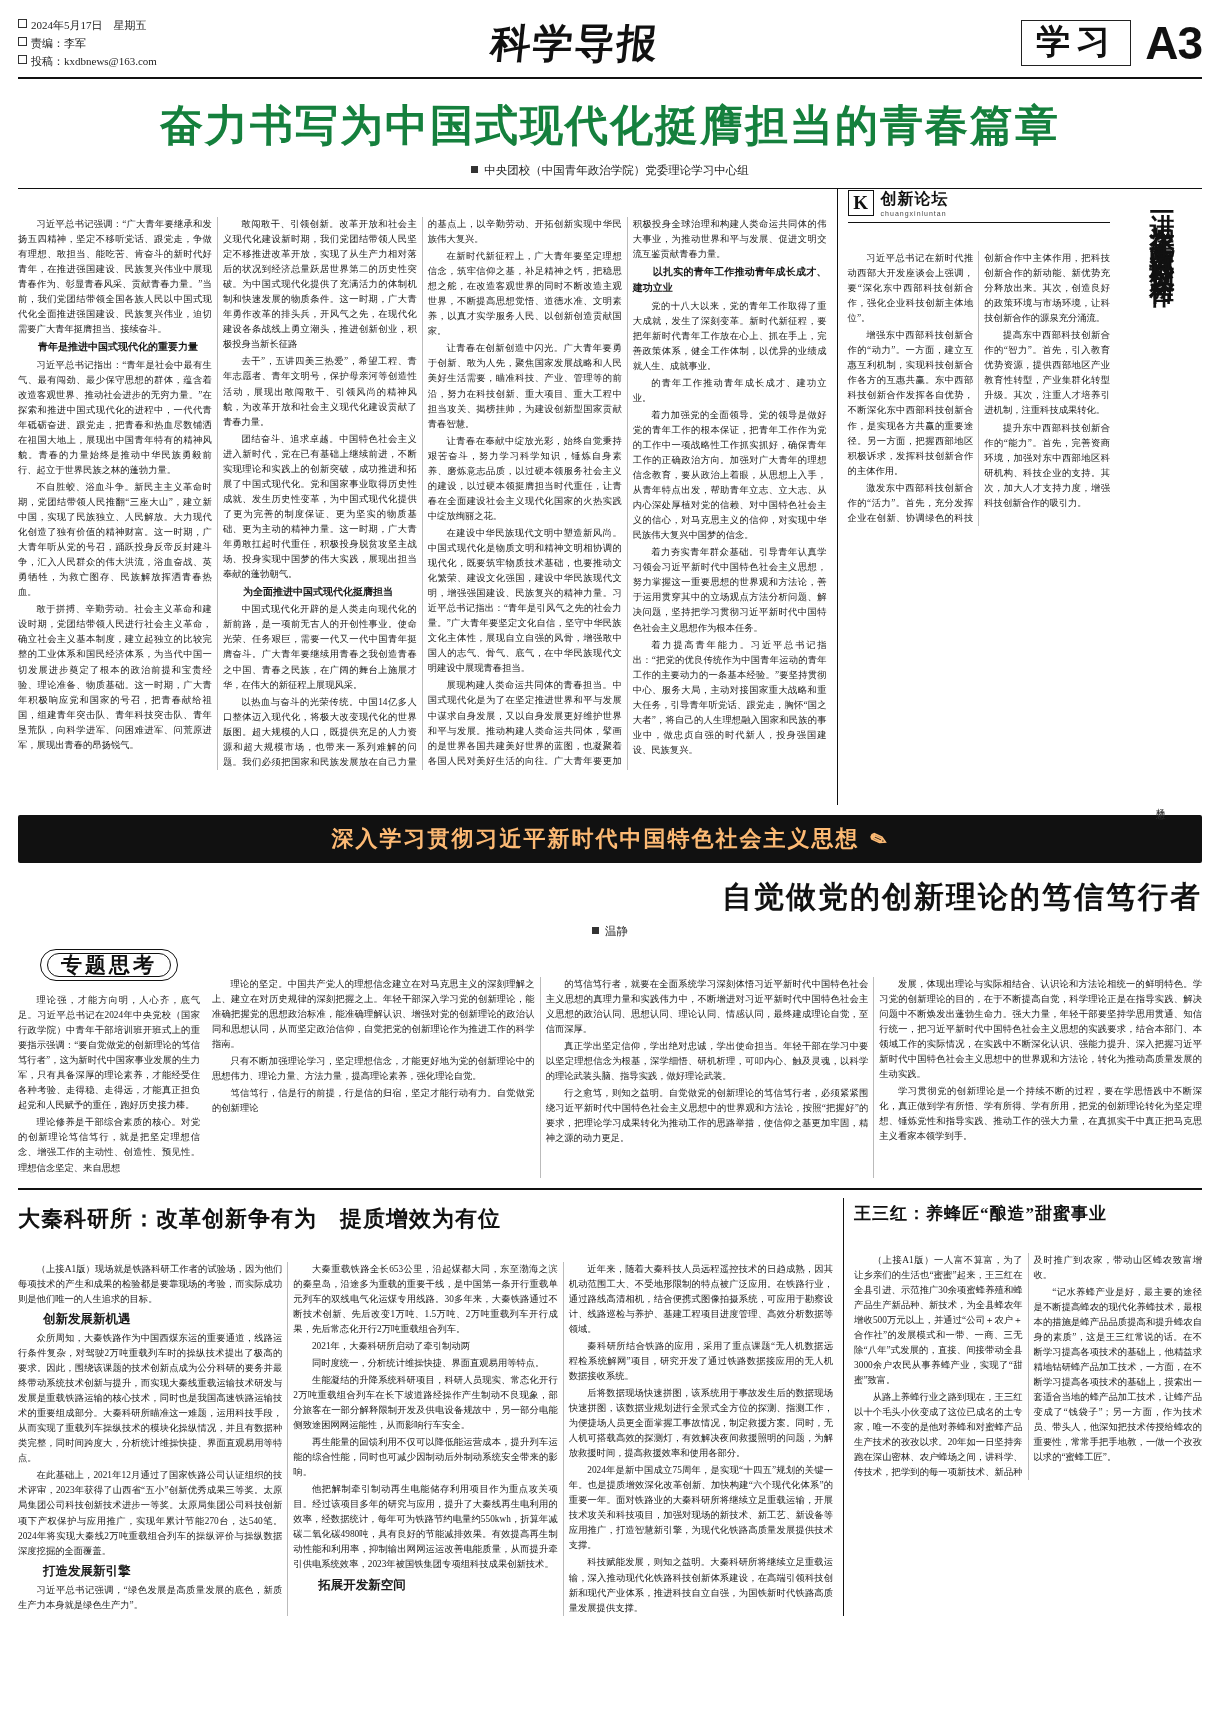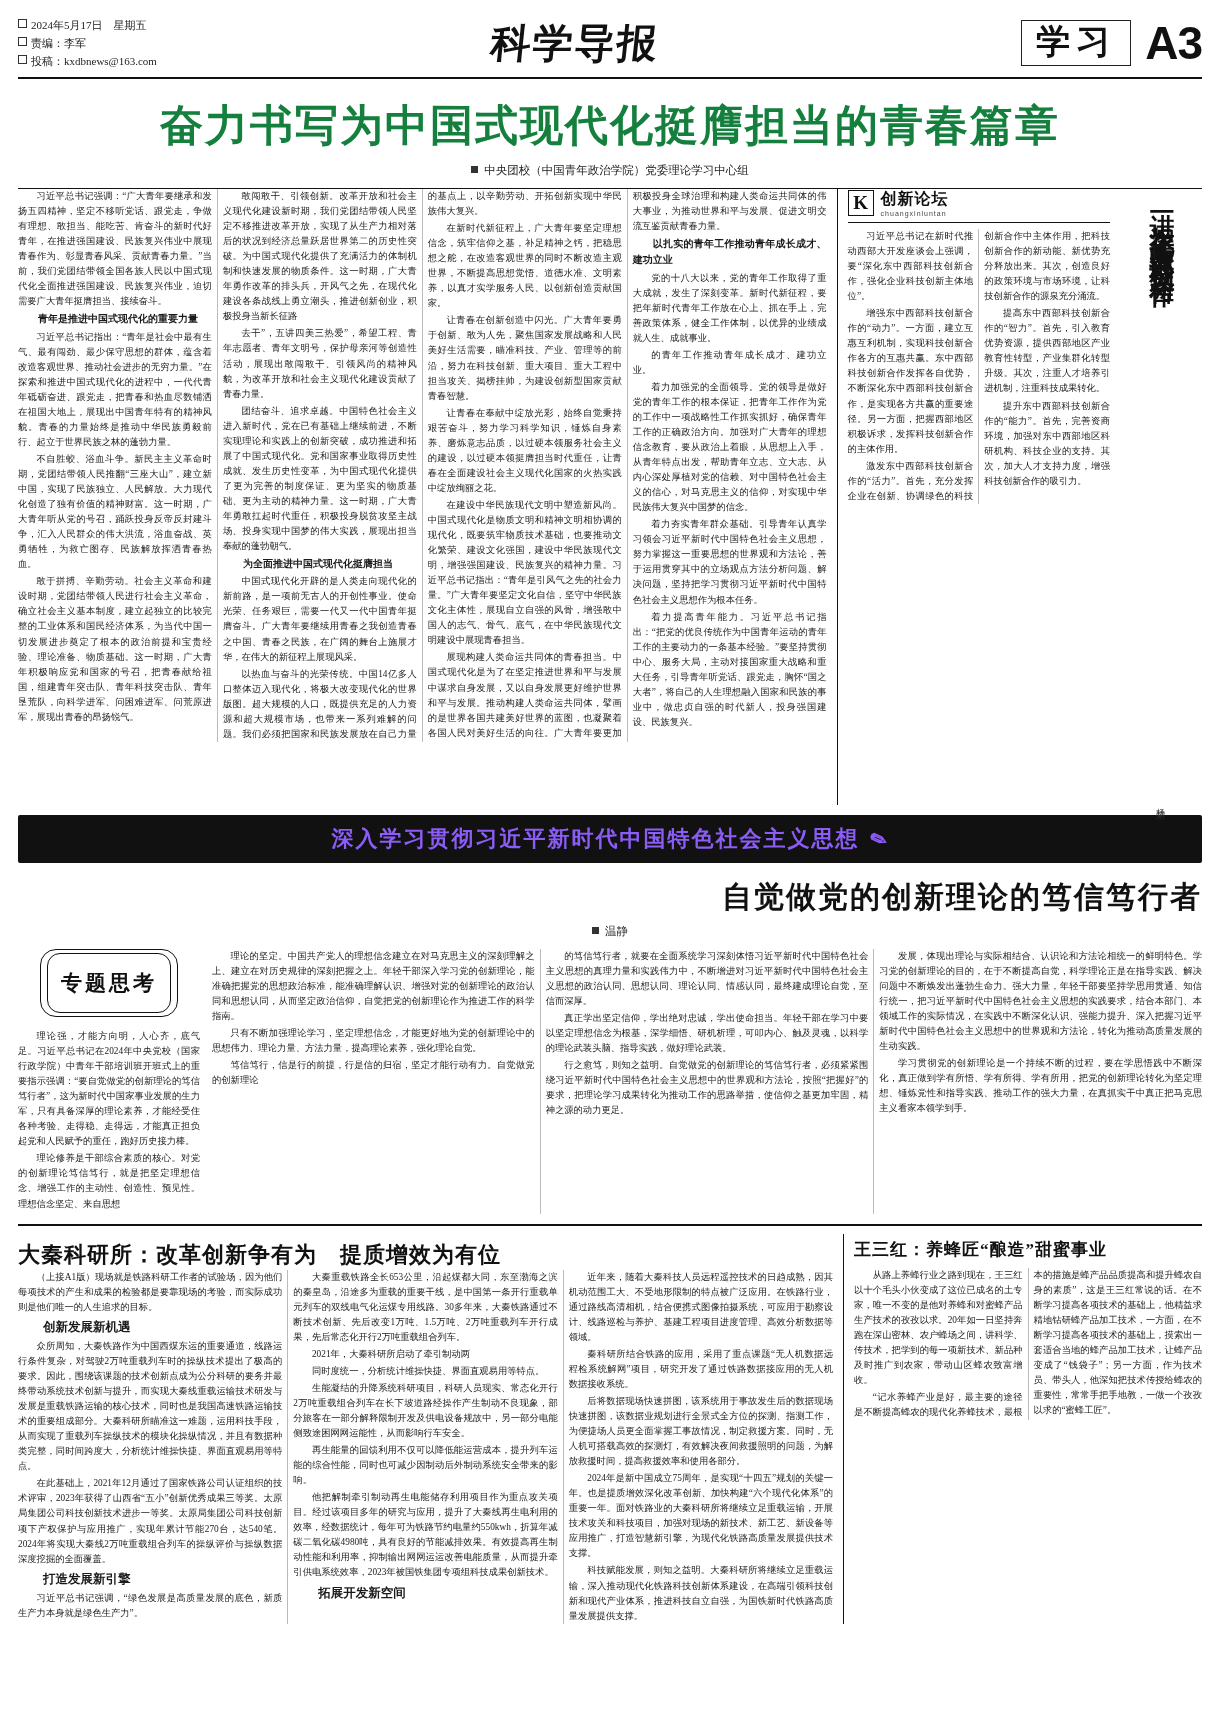--- a/index.html
+++ b/index.html
@@ -38,37 +38,38 @@
     text-align:center;font-size:43px;font-weight:bold;letter-spacing:2px;
     margin:18px 0 8px 0;color:#15803d;
   }
   .byline{text-align:center;font-size:11.5px;color:#222;margin-bottom:10px;}
   .byline .mk{display:inline-block;width:7px;height:7px;background:#333;margin-right:6px;vertical-align:1px;}
 
   
   .col-text{
     font-size:9.3px;line-height:1.62;text-align:justify;color:#1a1a1a;
     text-justify:inter-ideograph;
+    margin-top:28px;
   }
   .col-text p{margin:0 0 2px 0;text-indent:2em;}
   .sub-h{font-weight:bold;font-size:10px;margin:5px 0 3px 0;text-indent:0;}
 
   
   .top-wrap{display:flex;gap:10px;}
   .top-main{width:810px;}
   .vrule{width:1px;background:#111;align-self:stretch;}
   .top-side{width:355px;display:flex;gap:8px;}
 
   .cols4{column-count:4;column-gap:11px;column-rule:1px solid #bbb;}
   .cols3{column-count:3;column-gap:11px;column-rule:1px solid #bbb;}
   .cols2{column-count:2;column-gap:11px;column-rule:1px solid #bbb;}
 
   
   .banner{
-    margin:10px 0 6px 0;background:#111;color:#8b5cf6;border-radius:2px;
+    margin:10px 0 6px 0;background:#111;color:#fdba74;border-radius:2px;
     padding:9px 18px;display:flex;align-items:center;justify-content:center;gap:10px;
     font-size:22px;font-weight:bold;letter-spacing:2px;
   }
   .banner .pen{font-size:20px;transform:rotate(-20deg);}
 
   
   .forum-head{display:flex;align-items:center;gap:7px;border-bottom:1px solid #111;padding-bottom:5px;margin-bottom:6px;}
   .forum-k{
     border:1.5px solid #111;font-family:"Liberation Serif",serif;font-weight:bold;
     font-size:19px;width:24px;height:24px;display:flex;align-items:center;justify-content:center;
@@ -83,21 +84,21 @@
   }
   .v-author{writing-mode:vertical-rl;text-orientation:upright;font-size:9px;letter-spacing:2px;color:#333;margin-top:8px;}
 
   
   .sec-title{text-align:right;font-size:30px;font-weight:bold;letter-spacing:2px;margin:14px 0 6px 0;}
   .hr-thin{border-top:1px solid #111;margin:8px 0 0 0;}
   .hr-dbl{border-top:2px solid #111;margin:10px 0 0 0;}
 
   .topic-badge{
     display:inline-block;border:1.5px solid #111;border-radius:16px;
-    padding:19px 20px;font-size:21px;font-weight:bold;letter-spacing:3px;
+    padding:1px 20px;font-size:21px;font-weight:bold;letter-spacing:3px;
     margin-bottom:8px;position:relative;
   }
   .topic-badge:before{content:"";position:absolute;left:6px;right:6px;top:3px;bottom:3px;border:1px solid #111;border-radius:13px;}
 
   
   .bottom-wrap{display:flex;gap:10px;margin-top:8px;}
   .bottom-main{width:820px;}
   .bottom-side{width:350px;}
   .art-title{font-size:22px;font-weight:bold;letter-spacing:1px;margin:6px 0 0 0;}
   .art-title-sm{font-size:17px;font-weight:bold;letter-spacing:1px;margin:4px 0 7px 0;}
@@ -239,19 +240,20 @@
         <p>2024年是新中国成立75周年，是实现“十四五”规划的关键一年。也是提质增效深化改革创新、加快构建“六个现代化体系”的重要一年。面对铁路业的大秦科研所将继续立足重载运输，开展技术攻关和科技项目，加强对现场的新技术、新工艺、新设备等应用推广，打造智慧新引擎，为现代化铁路高质量发展提供技术支撑。</p>
         <p>科技赋能发展，则知之益明。大秦科研所将继续立足重载运输，深入推动现代化铁路科技创新体系建设，在高端引领科技创新和现代产业体系，推进科技自立自强，为国铁新时代铁路高质量发展提供支撑。</p>
       </div>
     </div>
 
     <div class="vrule"></div>
 
     <div class="bottom-side">
       <div class="art-title-sm">王三红：养蜂匠“酿造”甜蜜事业</div>
       <div class="cols2 col-text">
+        <p>（上接A1版）一人富不算富，为了让乡亲们的生活也“蜜蜜”起来，王三红在全县引进、示范推广30余项蜜蜂养殖和蜂产品生产新品种、新技术，为全县蜂农年增收500万元以上，并通过“公司＋农户＋合作社”的发展模式和一带、一商、三无除“八年”式发展的，直接、间接带动全县3000余户农民从事养蜂产业，实现了“甜蜜”致富。</p>
         <p>从路上养蜂行业之路到现在，王三红以十个毛头小伙变成了这位已成名的土专家，唯一不变的是他对养蜂和对蜜蜂产品生产技术的孜孜以求。20年如一日坚持奔跑在深山密林、农户蜂场之间，讲科学、传技术，把学到的每一项新技术、新品种及时推广到农家，带动山区蜂农致富增收。</p>
         <p>“记水养蜂产业是好，最主要的途径是不断提高蜂农的现代化养蜂技术，最根本的措施是蜂产品品质提高和提升蜂农自身的素质”，这是王三红常说的话。在不断学习提高各项技术的基础上，他精益求精地钻研蜂产品加工技术，一方面，在不断学习提高各项技术的基础上，摸索出一套适合当地的蜂产品加工技术，让蜂产品变成了“钱袋子”；另一方面，作为技术员、带头人，他深知把技术传授给蜂农的重要性，常常手把手地教，一做一个孜孜以求的“蜜蜂工匠”。</p>
       </div>
     </div>
   </div>
 
 </div>
 
 </body></html>

